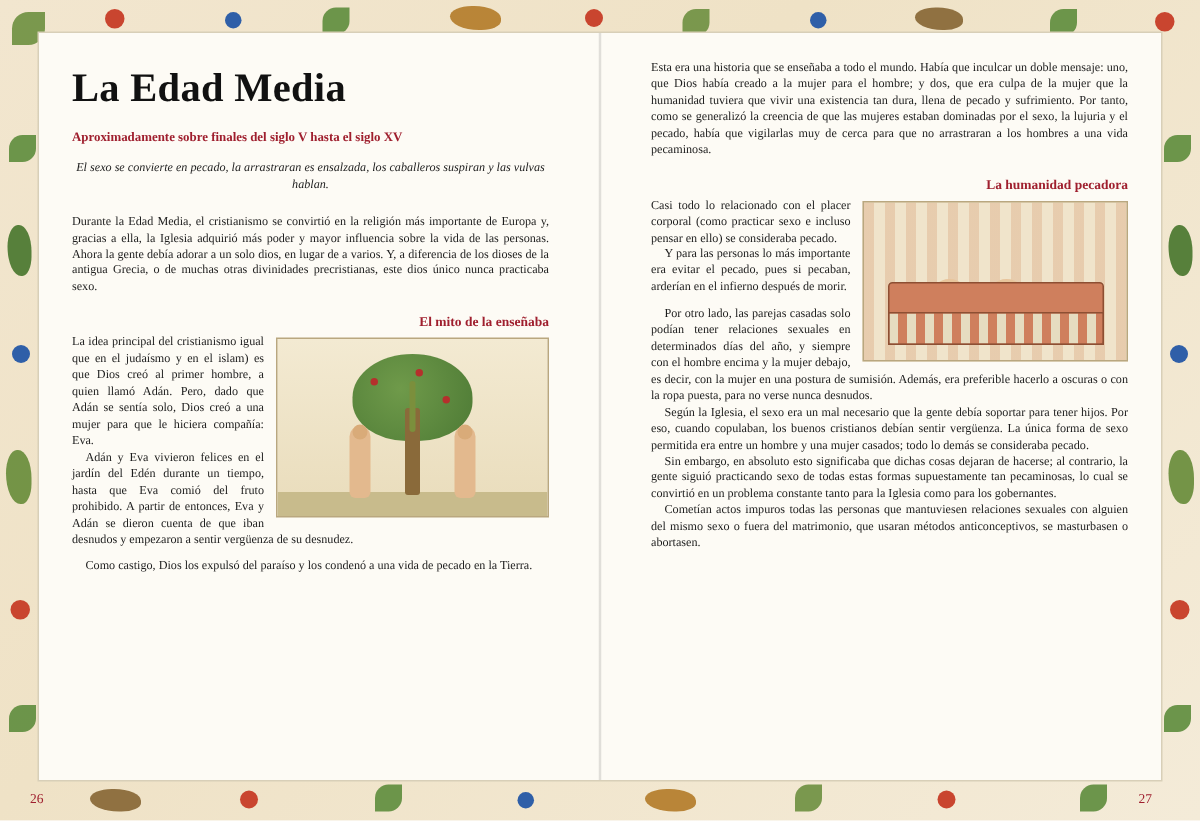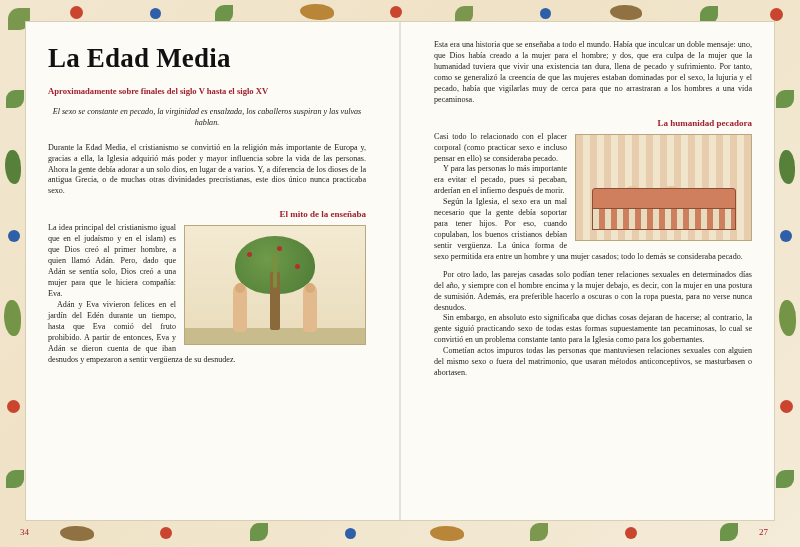--- a/index.html
+++ b/index.html
@@ -253,21 +253,21 @@
     <div class="flower" style="left:625px;bottom:8px;width:12px;height:12px;background:#c9452f;"></div>
     <div class="leaf" style="left:720px;bottom:6px;width:18px;height:18px;background:#5d8c3c;"></div>
   </div>
 
   <div class="page-surface"></div>
   <div class="gutter"></div>
 
   <div class="col left">
     <h1 class="title">La Edad Media</h1>
     <div class="subtitle">Aproximadamente sobre finales del siglo V hasta el siglo XV</div>
-    <div class="epigraph">El sexo se constante en pecado, la virginidad es ensalzada, los caballeros suspiran y las vulvas hablan.</div>
+    <div class="epigraph">El sexo se convierte en pecado, la arrastraran es ensalzada, los caballeros suspiran y las vulvas hablan.</div>
 
     <p class="para">Durante la Edad Media, el cristianismo se convirtió en la religión más importante de Europa y, gracias a ella, la Iglesia adquirió más poder y mayor influencia sobre la vida de las personas. Ahora la gente debía adorar a un solo dios, en lugar de a varios. Y, a diferencia de los dioses de la antigua Grecia, o de muchas otras divinidades precristianas, este dios único nunca practicaba sexo.</p>
 
     <h2 class="heading">El mito de la enseñaba</h2>
 
     <div class="illus illus-adam">
       <div class="ground"></div>
       <div class="tree-canopy"></div>
       <div class="tree-trunk"></div>
       <div class="snake"></div>
@@ -277,39 +277,40 @@
       <div class="figure" style="left:48px;">
         <span class="figure head"></span>
       </div>
       <div class="figure" style="left:118px;">
         <span class="figure head"></span>
       </div>
     </div>
 
     <p class="para">La idea principal del cristianismo igual que en el judaísmo y en el islam) es que Dios creó al primer hombre, a quien llamó Adán. Pero, dado que Adán se sentía solo, Dios creó a una mujer para que le hiciera compañía: Eva.</p>
     <p class="para">Adán y Eva vivieron felices en el jardín del Edén durante un tiempo, hasta que Eva comió del fruto prohibido. A partir de entonces, Eva y Adán se dieron cuenta de que iban desnudos y empezaron a sentir vergüenza de su desnudez.</p>
+    <p class="para gap">Como castigo, Dios los expulsó del paraíso y los condenó a una vida de pecado en la Tierra.</p>
   </div>
 
   <div class="col right">
     <p class="para">Esta era una historia que se enseñaba a todo el mundo. Había que inculcar un doble mensaje: uno, que Dios había creado a la mujer para el hombre; y dos, que era culpa de la mujer que la humanidad tuviera que vivir una existencia tan dura, llena de pecado y sufrimiento. Por tanto, como se generalizó la creencia de que las mujeres estaban dominadas por el sexo, la lujuria y el pecado, había que vigilarlas muy de cerca para que no arrastraran a los hombres a una vida pecaminosa.</p>
 
     <h2 class="heading">La humanidad pecadora</h2>
 
     <div class="illus illus-bed">
       <div class="stripes"></div>
       <div class="pillowperson" style="left:44px;"></div>
       <div class="pillowperson" style="left:82px;"></div>
       <div class="bed-frame"></div>
       <div class="blanket"></div>
     </div>
 
     <p class="para">Casi todo lo relacionado con el placer corporal (como practicar sexo e incluso pensar en ello) se consideraba pecado.</p>
     <p class="para">Y para las personas lo más importante era evitar el pecado, pues si pecaban, arderían en el infierno después de morir.</p>
+    <p class="para gap">Por otro lado, las parejas casadas solo podían tener relaciones sexuales en determinados días del año, y siempre con el hombre encima y la mujer debajo, es decir, con la mujer en una postura de sumisión. Además, era preferible hacerlo a oscuras o con la ropa puesta, para no verse nunca desnudos.</p>
     <p class="para">Según la Iglesia, el sexo era un mal necesario que la gente debía soportar para tener hijos. Por eso, cuando copulaban, los buenos cristianos debían sentir vergüenza. La única forma de sexo permitida era entre un hombre y una mujer casados; todo lo demás se consideraba pecado.</p>
-    <p class="para gap">Por otro lado, las parejas casadas solo podían tener relaciones sexuales en determinados días del año, y siempre con el hombre encima y la mujer debajo, es decir, con la mujer en una postura de sumisión. Además, era preferible hacerlo a oscuras o con la ropa puesta, para no verse nunca desnudos.</p>
     <p class="para">Sin embargo, en absoluto esto significaba que dichas cosas dejaran de hacerse; al contrario, la gente siguió practicando sexo de todas estas formas supuestamente tan pecaminosas, lo cual se convirtió en un problema constante tanto para la Iglesia como para los gobernantes.</p>
     <p class="para">Cometían actos impuros todas las personas que mantuviesen relaciones sexuales con alguien del mismo sexo o fuera del matrimonio, que usaran métodos anticonceptivos, se masturbasen o abortasen.</p>
   </div>
 
-  <div class="folio left">34</div>
+  <div class="folio left">26</div>
   <div class="folio right">27</div>
 
 </div>
 
 </body></html>

